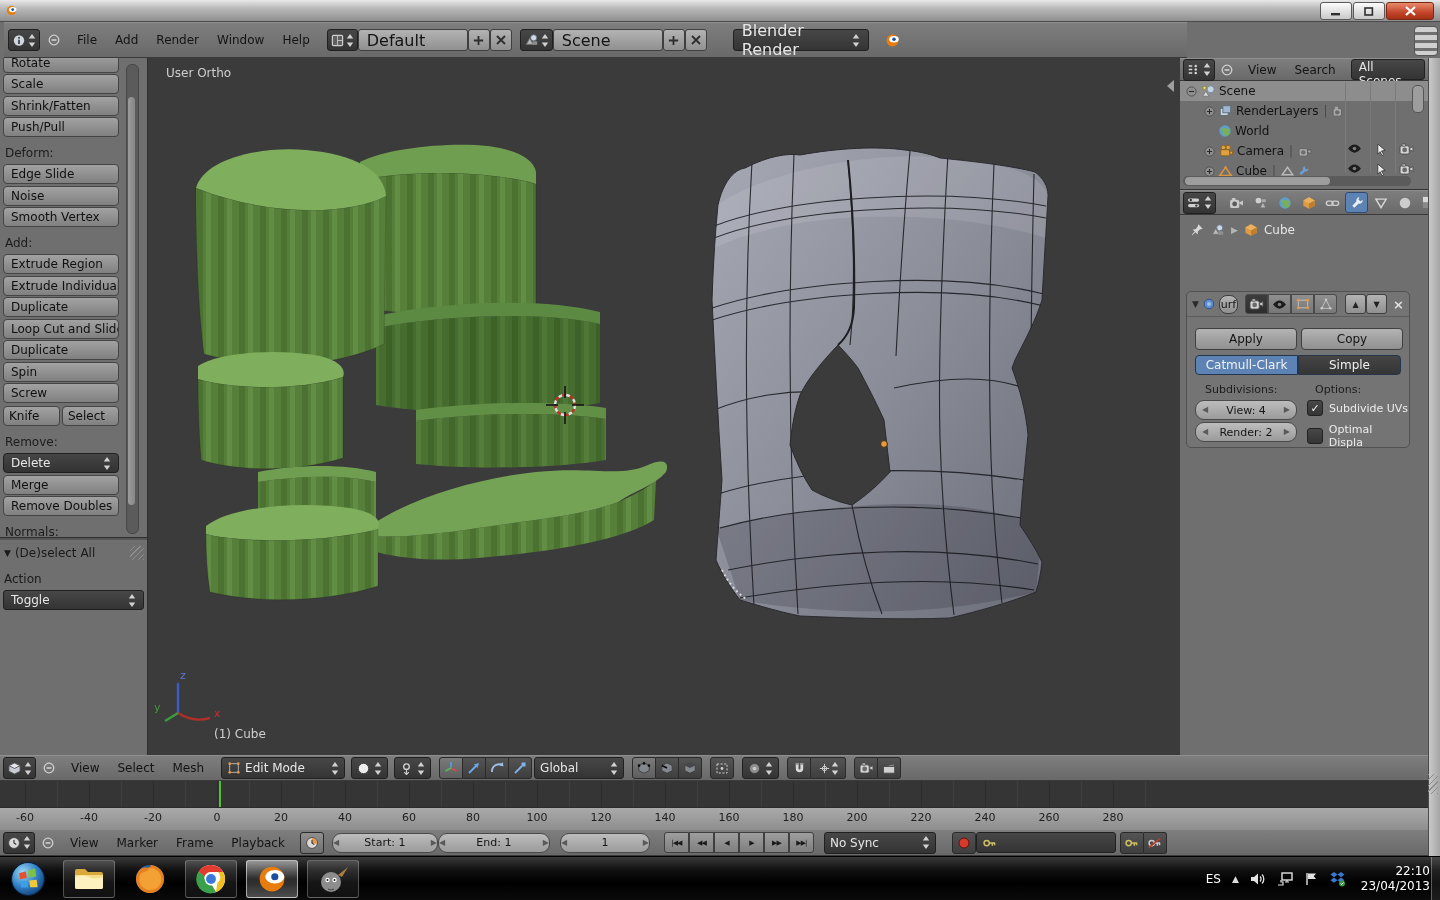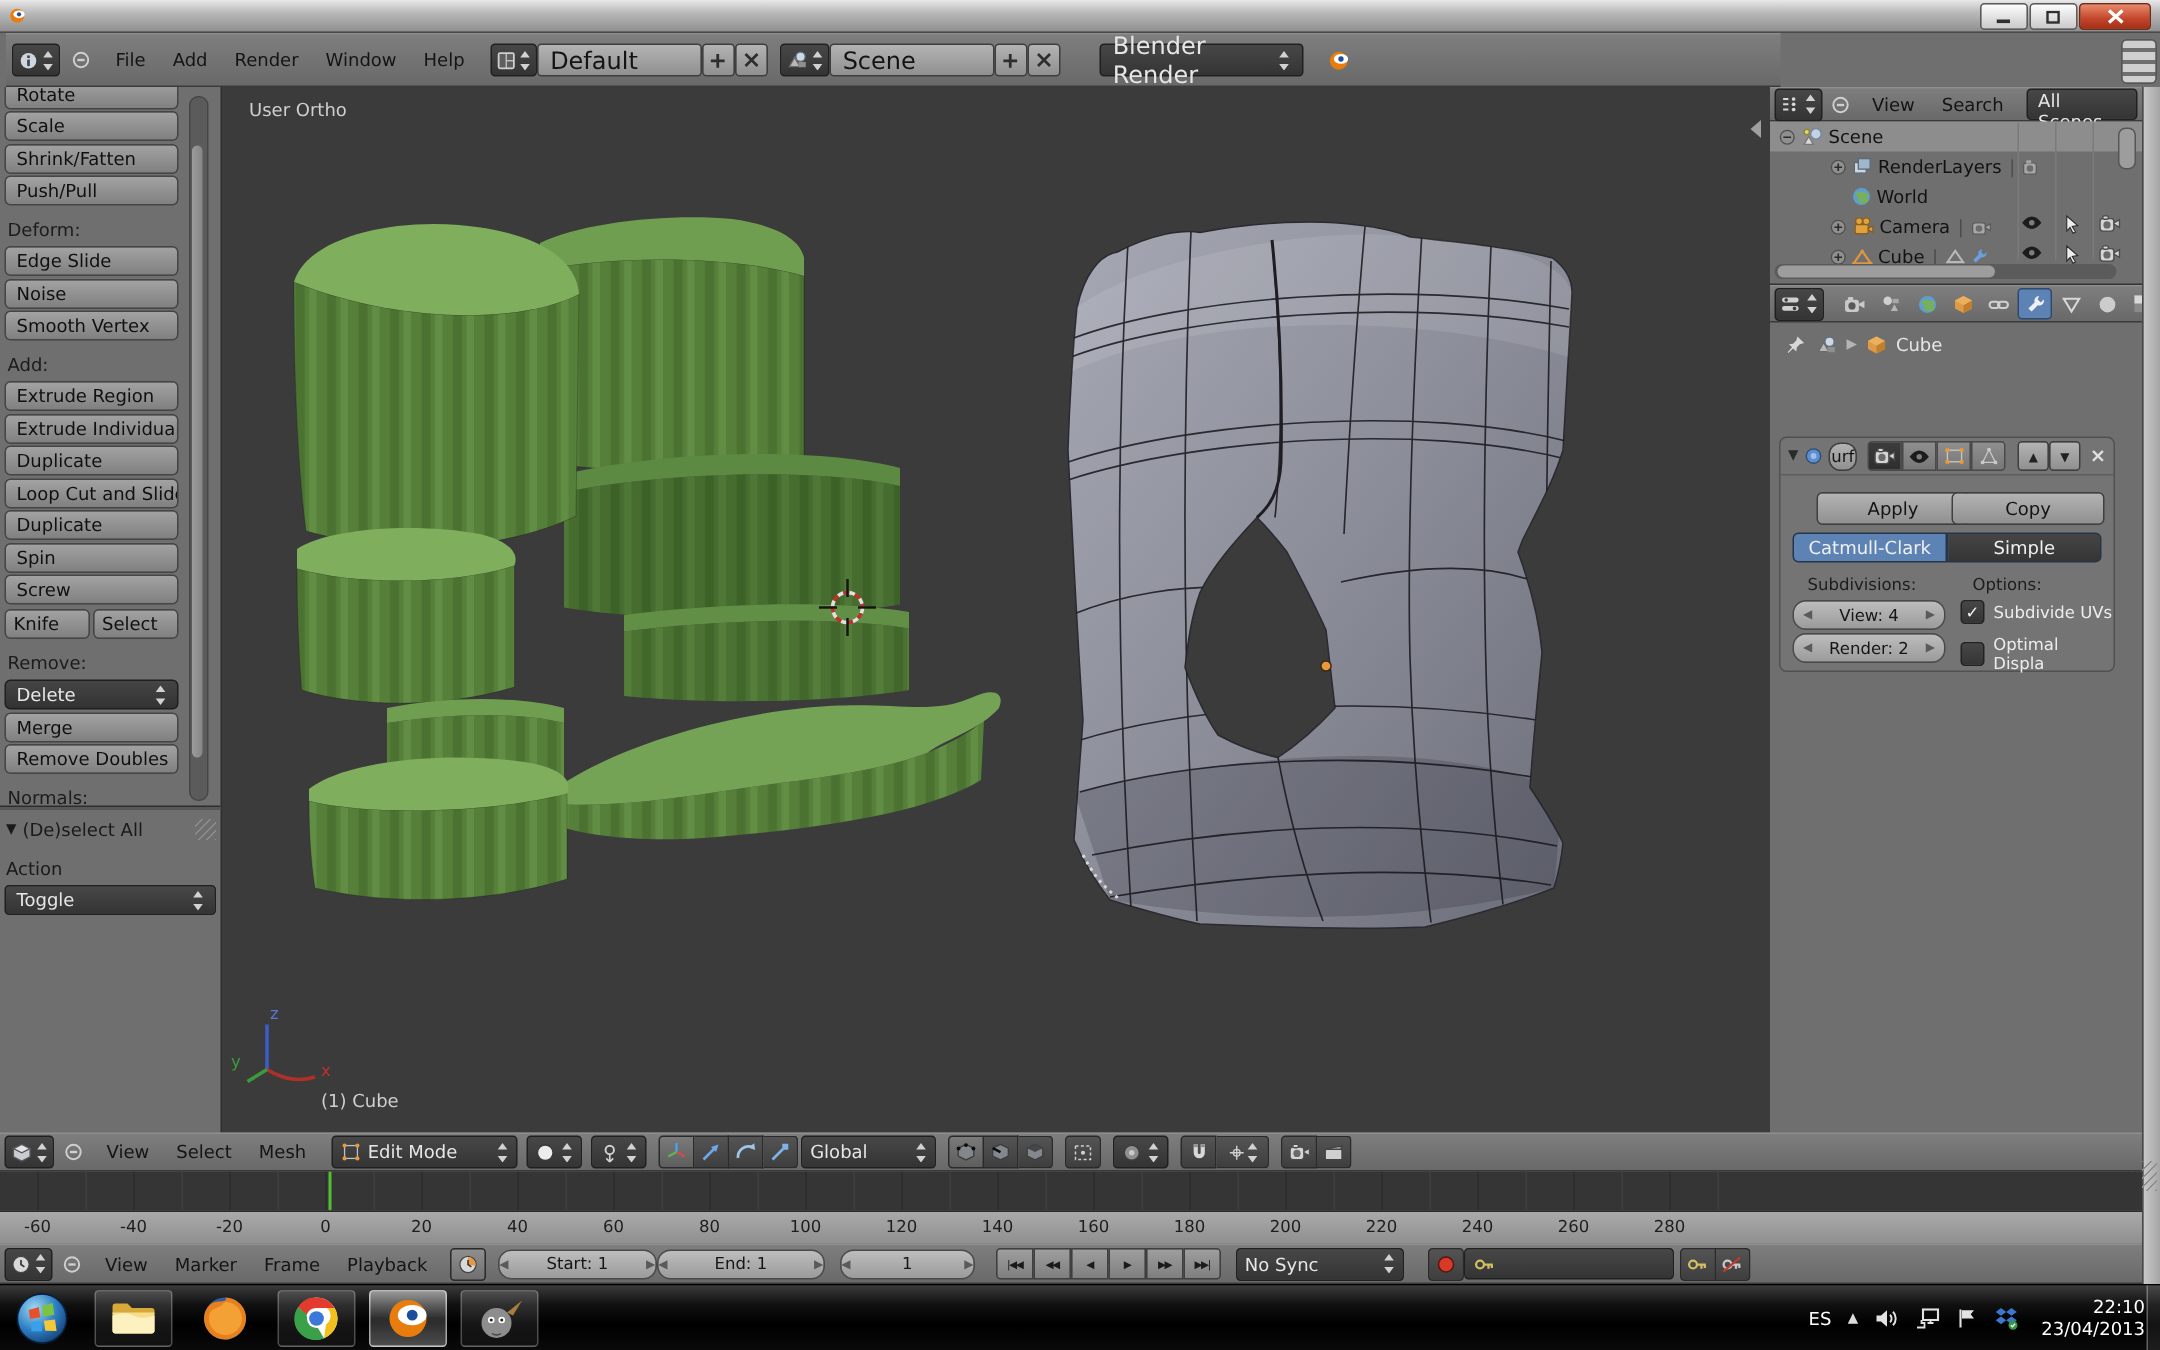--- a/index.html
+++ b/index.html
@@ -57,21 +57,21 @@
   #viewport{position:absolute;left:148px;top:58px;width:1032px;height:697px;background:#3b3b3b;overflow:hidden;}
   #view-label{position:absolute;left:18px;top:8px;color:#cfcfcf;font-size:12px;}
   #obj-label{position:absolute;left:66px;top:669px;color:#cfcfcf;font-size:12px;}
   #panel-arrow{position:absolute;right:4px;top:20px;opacity:.8;}
 
   
   #outliner{position:absolute;left:1180px;top:58px;width:248px;height:132px;background:#6f6f6f;border-bottom:1px solid #333;box-sizing:border-box;overflow:hidden;}
   #outliner-hdr{height:23px;display:flex;align-items:center;padding:0 3px;}
   .orow{position:relative;height:20px;display:flex;align-items:center;gap:3px;padding-left:6px;color:#121212;font-size:12px;}
   .orow.selected{background:#8d8d8d;}
-  .orow.child{padding-left:40px;}
+  .orow.child{padding-left:24px;}
   .orow .divi{color:#4c4c4c;margin:0 2px;}
   .otoggle{position:absolute;top:2px;}
   .colsep{position:absolute;top:24px;bottom:16px;width:1px;background:#7b7b7b;}
   #out-hscroll{position:absolute;left:3px;bottom:3px;width:228px;height:10px;background:#5b5b5b;border-radius:5px;}
   #out-hthumb{position:absolute;left:2px;top:1px;width:145px;height:8px;background:#9d9d9d;border-radius:4px;}
   #out-vthumb{position:absolute;right:4px;top:27px;width:10px;height:26px;background:#9d9d9d;border-radius:5px;border:1px solid #555;}
 
   
   #props{position:absolute;left:1180px;top:190px;width:248px;height:565px;background:#6f6f6f;box-sizing:border-box;overflow:hidden;}
   #props-hdr{height:25px;display:flex;align-items:center;padding:0 3px;gap:1px;}
@@ -797,21 +797,21 @@
                 </svg>
               </span>
             </div>
         </div>
         <div class="grp" style="margin-left:5px">
           <div class="updn lightb">▲</div>
           <div class="updn lightb">▼</div>
         </div>
         <span id="modx">×</span>
       </div>
-      <div class="mbtn lightb" style="left:24px;top:36px;width:100px">Apply</div>
+      <div class="mbtn lightb" style="left:8px;top:36px;width:100px">Apply</div>
       <div class="mbtn lightb" style="left:114px;top:36px;width:100px">Copy</div>
       <div class="seg" style="left:8px;top:63px;width:103px;border-radius:4px 0 0 4px;background:#5d83b5">Catmull-Clark</div>
       <div class="seg" style="left:111px;top:63px;width:103px;border-radius:0 4px 4px 0;background:linear-gradient(#454545,#353535)">Simple</div>
       <div class="plabel" style="left:18px;top:91px">Subdivisions:</div>
       <div class="plabel" style="left:128px;top:91px">Options:</div>
       <div class="stepper" style="left:8px;top:108px;width:100px">
         <span class="sarr" style="left:6px">◀</span>
           <span>View: 4</span>
           <span class="sarr" style="right:6px">▶</span>
       </div>

